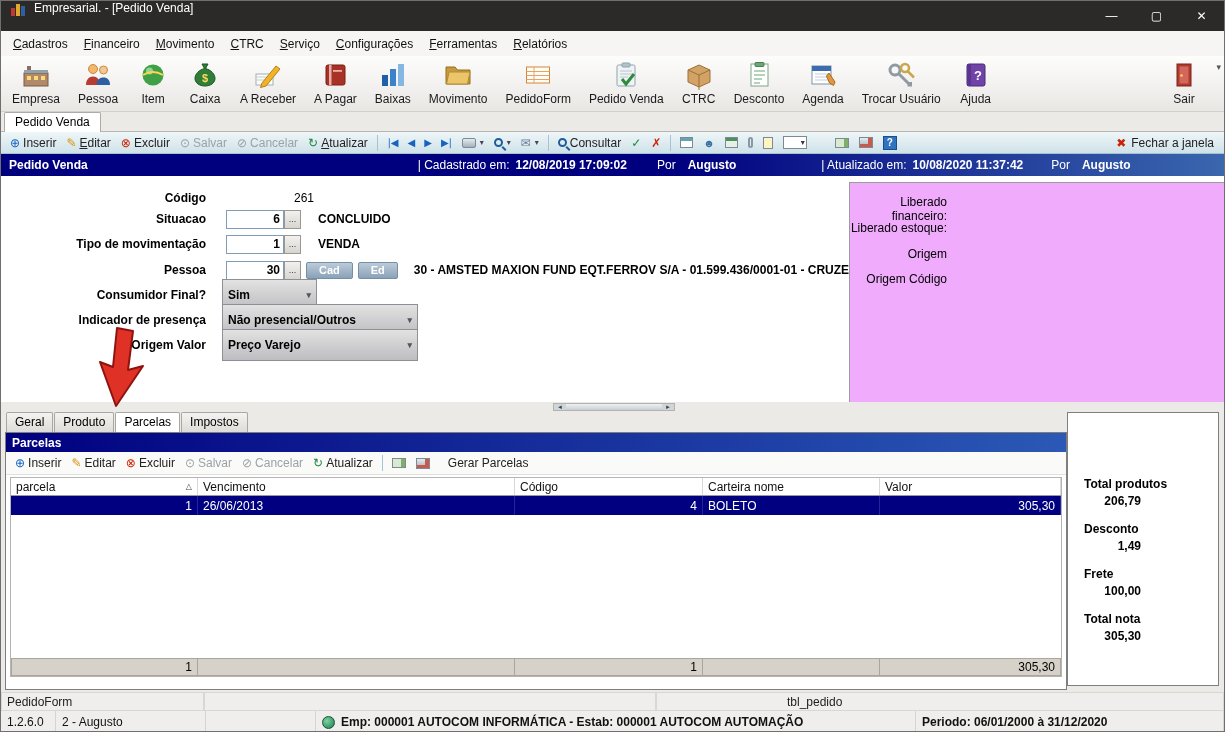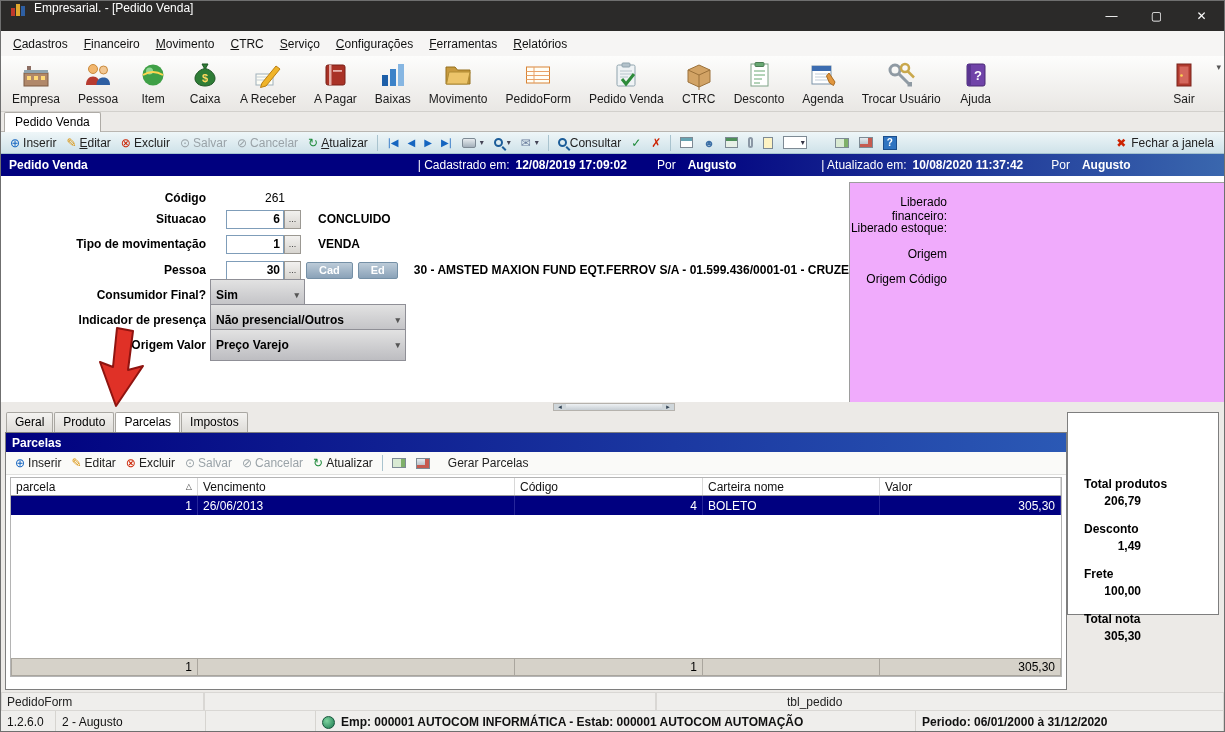--- a/index.html
+++ b/index.html
@@ -54,27 +54,27 @@
 .gap18{margin-left:18px}
 .usr-g{color:#3a6ea5;font-size:11px}
 
 .blueheader{top:153px;height:22px;background:linear-gradient(90deg,#00007f 0%,#00007f 55%,#3a67ae 100%);color:#fff;display:flex;align-items:center;white-space:nowrap}
 .bh-b{font-weight:bold}
 .ml8{margin-left:8px}.ml330{margin-left:330px}.ml6{margin-left:6px}.ml30{margin-left:30px}.ml12{margin-left:12px}.ml85{margin-left:85px}.ml28{margin-left:28px}
 
 .main{top:175px;height:226px;background:#fff}
 .frow{position:absolute;left:0;height:20px;display:flex;align-items:center}
 .flabel{width:205px;text-align:right;font-weight:bold;color:#000}
-.cval{margin-left:59px}
+.cval{margin-left:88px}
 .fbox{display:inline-flex;width:58px;height:19px;border:1px solid #7f9db9;background:#fff;margin-left:20px}
 .fnum{width:100%;border:none;outline:none;text-align:right;font-weight:bold;font-size:12px;font-family:inherit;padding-right:3px}
 .dots{width:17px;height:19px;background:linear-gradient(#f2f1ef,#d8d5d0);border:1px solid #9b9892;font-size:9px;line-height:1;color:#333;font-family:inherit}
 .chip{height:17px;padding:0 12px;font-size:11px;font-weight:bold;color:#fff;background:linear-gradient(#bccbd8,#8aa2b8);border:1px solid #7590a6;border-radius:2px;margin-left:5px;display:inline-flex;align-items:center}
 .fdesc{font-weight:bold;margin-left:17px;white-space:nowrap}
-.ddl{display:inline-flex;align-items:center;height:32px;border:1px solid #8f8f96;background:linear-gradient(#e2e2e2,#bdbdc1);font-weight:bold;margin-left:4px;padding:0 5px}
+.ddl{display:inline-flex;align-items:center;height:32px;border:1px solid #8f8f96;background:linear-gradient(#e2e2e2,#bdbdc1);font-weight:bold;margin-left:16px;padding:0 5px}
 .ddl .dda{margin-left:auto;font-size:9px;color:#555;padding-left:10px}
 .w95{width:95px}.w196{width:196px}
 .info-panel{position:absolute;left:848px;top:6px;width:398px;height:274px;border:1px solid #9d9d9d;background:#f0abfc}
 .ilabel{position:absolute;left:0;width:97px;text-align:right;color:#000}
 
 .splitter{top:401px;height:10px;background:#eceae7}
 .split-ctl{position:absolute;left:552px;top:1px;width:122px;height:8px;display:flex;border:1px solid #b5b2ad;background:#dfe3e6}
 .sbtn{width:12px;font-size:6px;display:flex;align-items:center;justify-content:center;color:#345;background:#cfd6da}
 .sthumb{flex:1;background:linear-gradient(#eef1f3,#c7ced4)}
 
@@ -90,21 +90,21 @@
 .th{display:flex;align-items:center;padding:0 5px;border-right:1px solid #d8d8d8;color:#111}
 .c0{width:187px}.c1{width:317px}.c2{width:188px}.c3{width:177px}.c4{flex:1}
 .sort{margin-left:auto;font-size:8px;color:#444}
 .trow{display:flex;height:19px;background:#000080;color:#fff;flex:none}
 .td{display:flex;align-items:center;padding:0 5px;border-right:1px solid #26269a}
 .num{justify-content:flex-end}
 .tspace{flex:1;background:#fff}
 .tfoot{display:flex;height:18px;background:#fff;flex:none}
 .tf{display:flex;align-items:center;padding:0 5px;background:#d6d2c9;border:1px solid #aaa69e;border-left:none}
 .tf:first-child{border-left:1px solid #aaa69e}
-.spanel{position:absolute;left:1066px;top:0;width:152px;height:203px;border:1px solid #7e7e7e;background:#fff}
+.spanel{position:absolute;left:1066px;top:0;width:152px;height:274px;border:1px solid #7e7e7e;background:#fff}
 .slabel{font-weight:bold;margin:14px 0 0 16px}
 .sval{font-weight:bold;width:57px;margin-left:16px;text-align:right;margin-top:3px}
 
 .status1{top:691px;height:19px;background:#efeeec;display:flex;color:#222}
 .sp1{border:1px solid #d9d7d4;height:100%;display:flex;align-items:center;padding-left:5px}
 .status2{top:710px;height:22px;background:#efeeec;display:flex;align-items:stretch;color:#111}
 .sp2{border-right:1px solid #d6d4d0;display:flex;align-items:center;padding:0 6px;white-space:nowrap}
 .bold{font-weight:bold}
 .globe{width:13px;height:13px;border-radius:50%;background:radial-gradient(circle at 35% 35%,#7fd4a0,#1c7a4f);border:1px solid #14563a;margin-right:6px;flex:none}
 .red-arrow{position:absolute;left:96px;top:325px;z-index:40;pointer-events:none}

